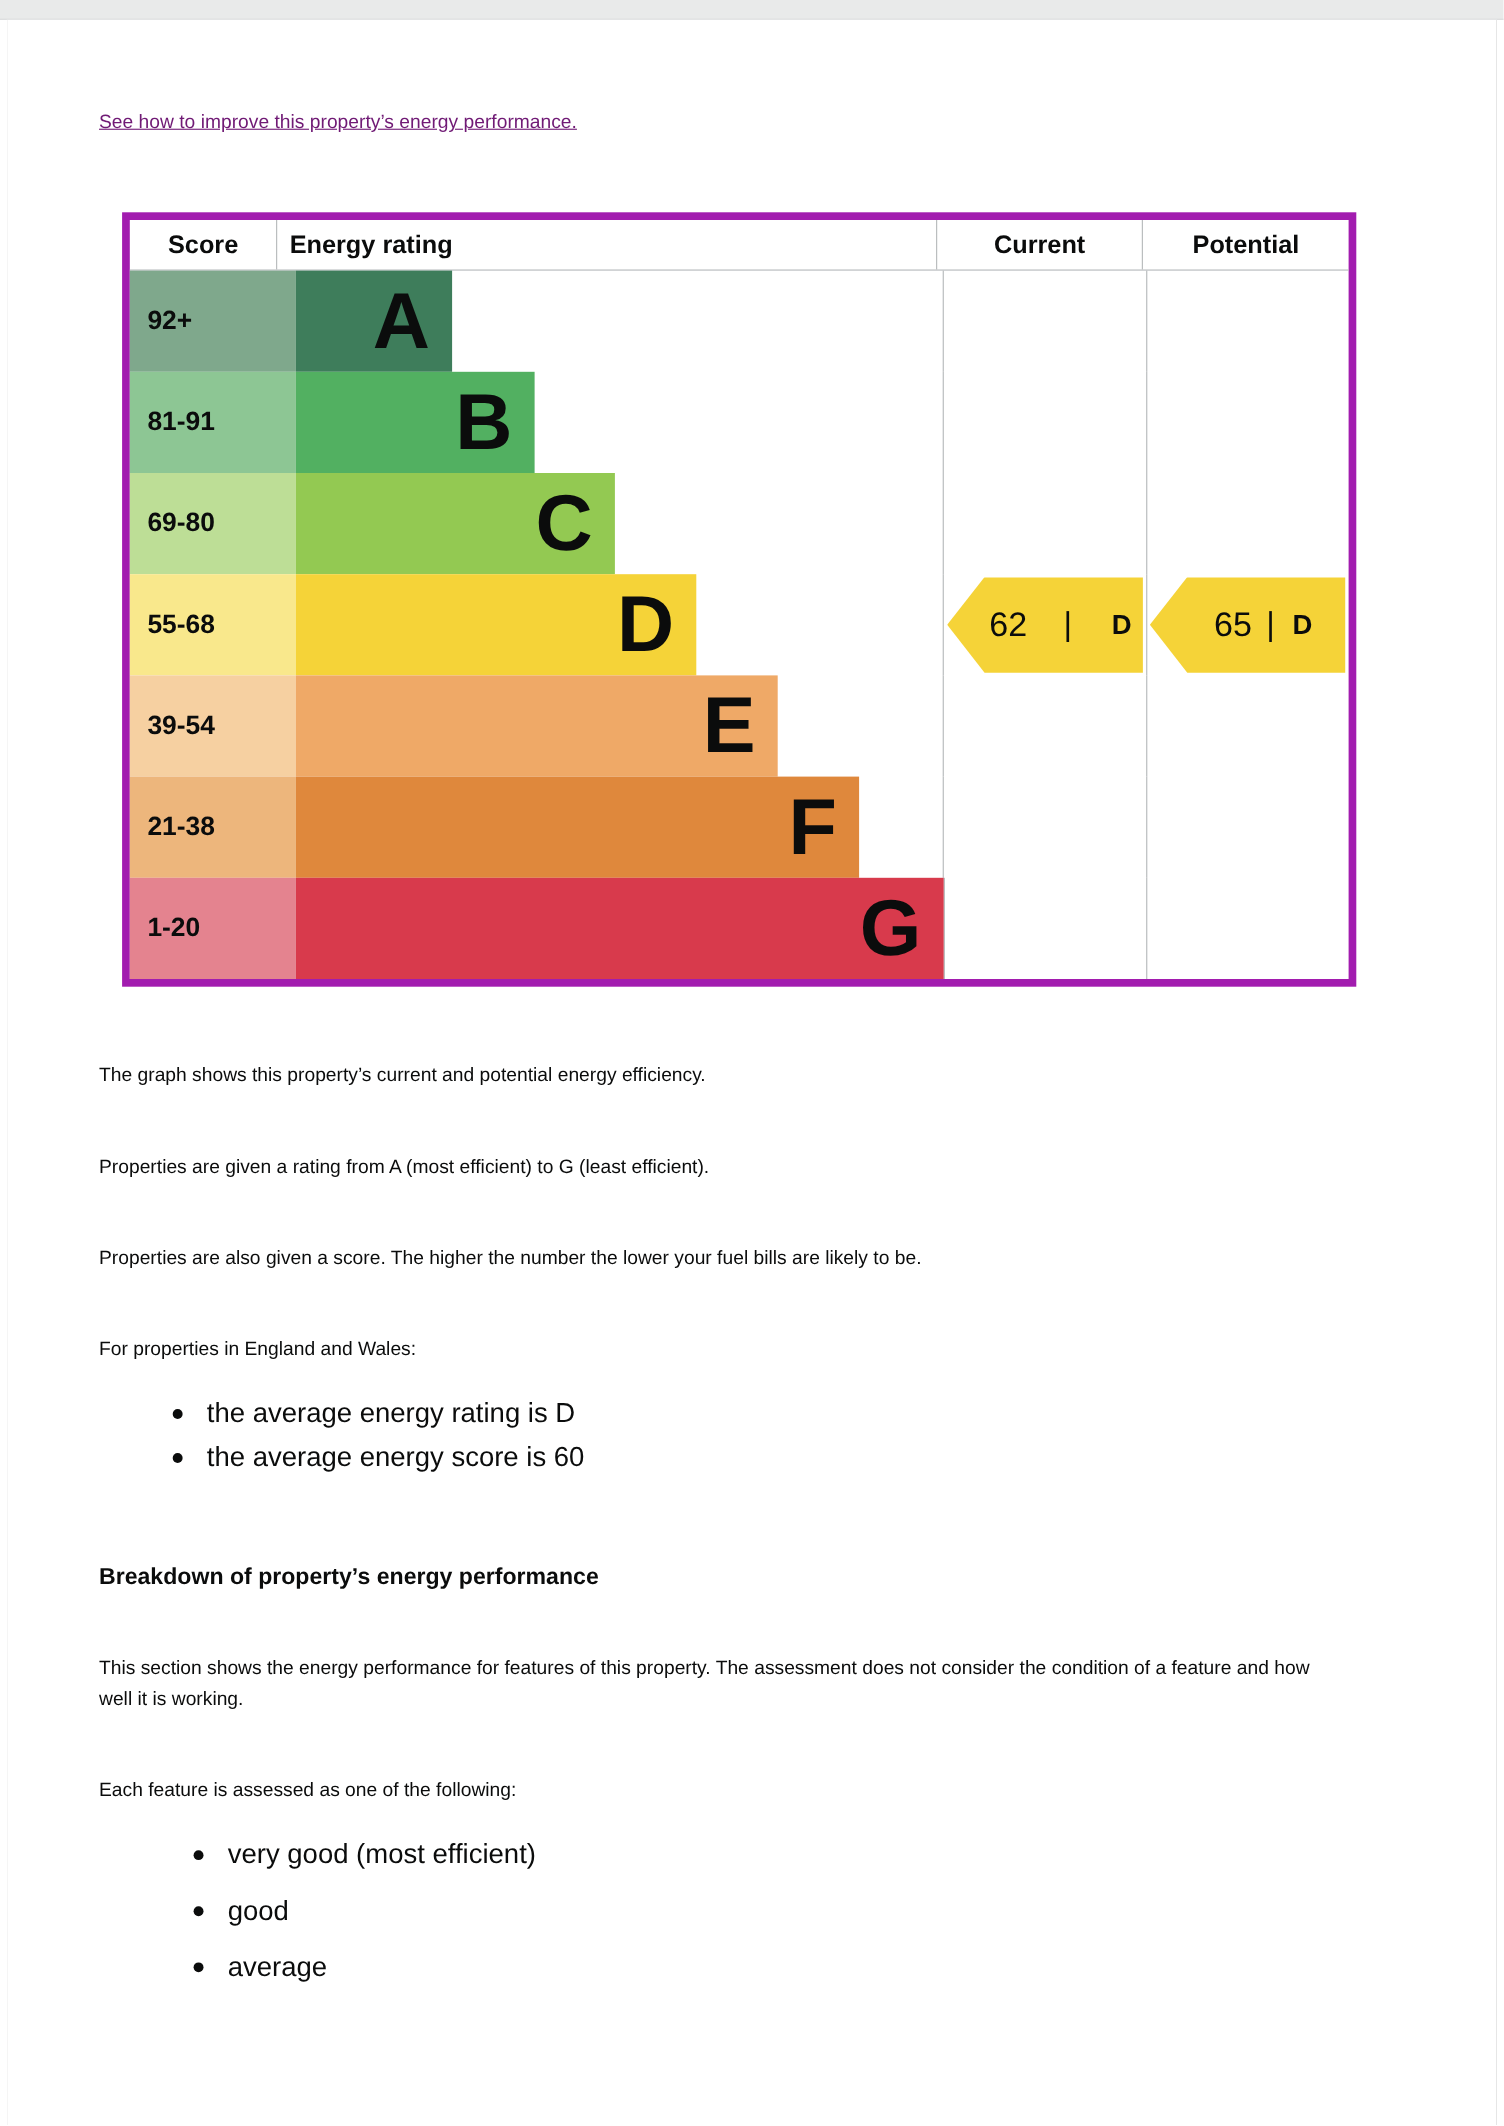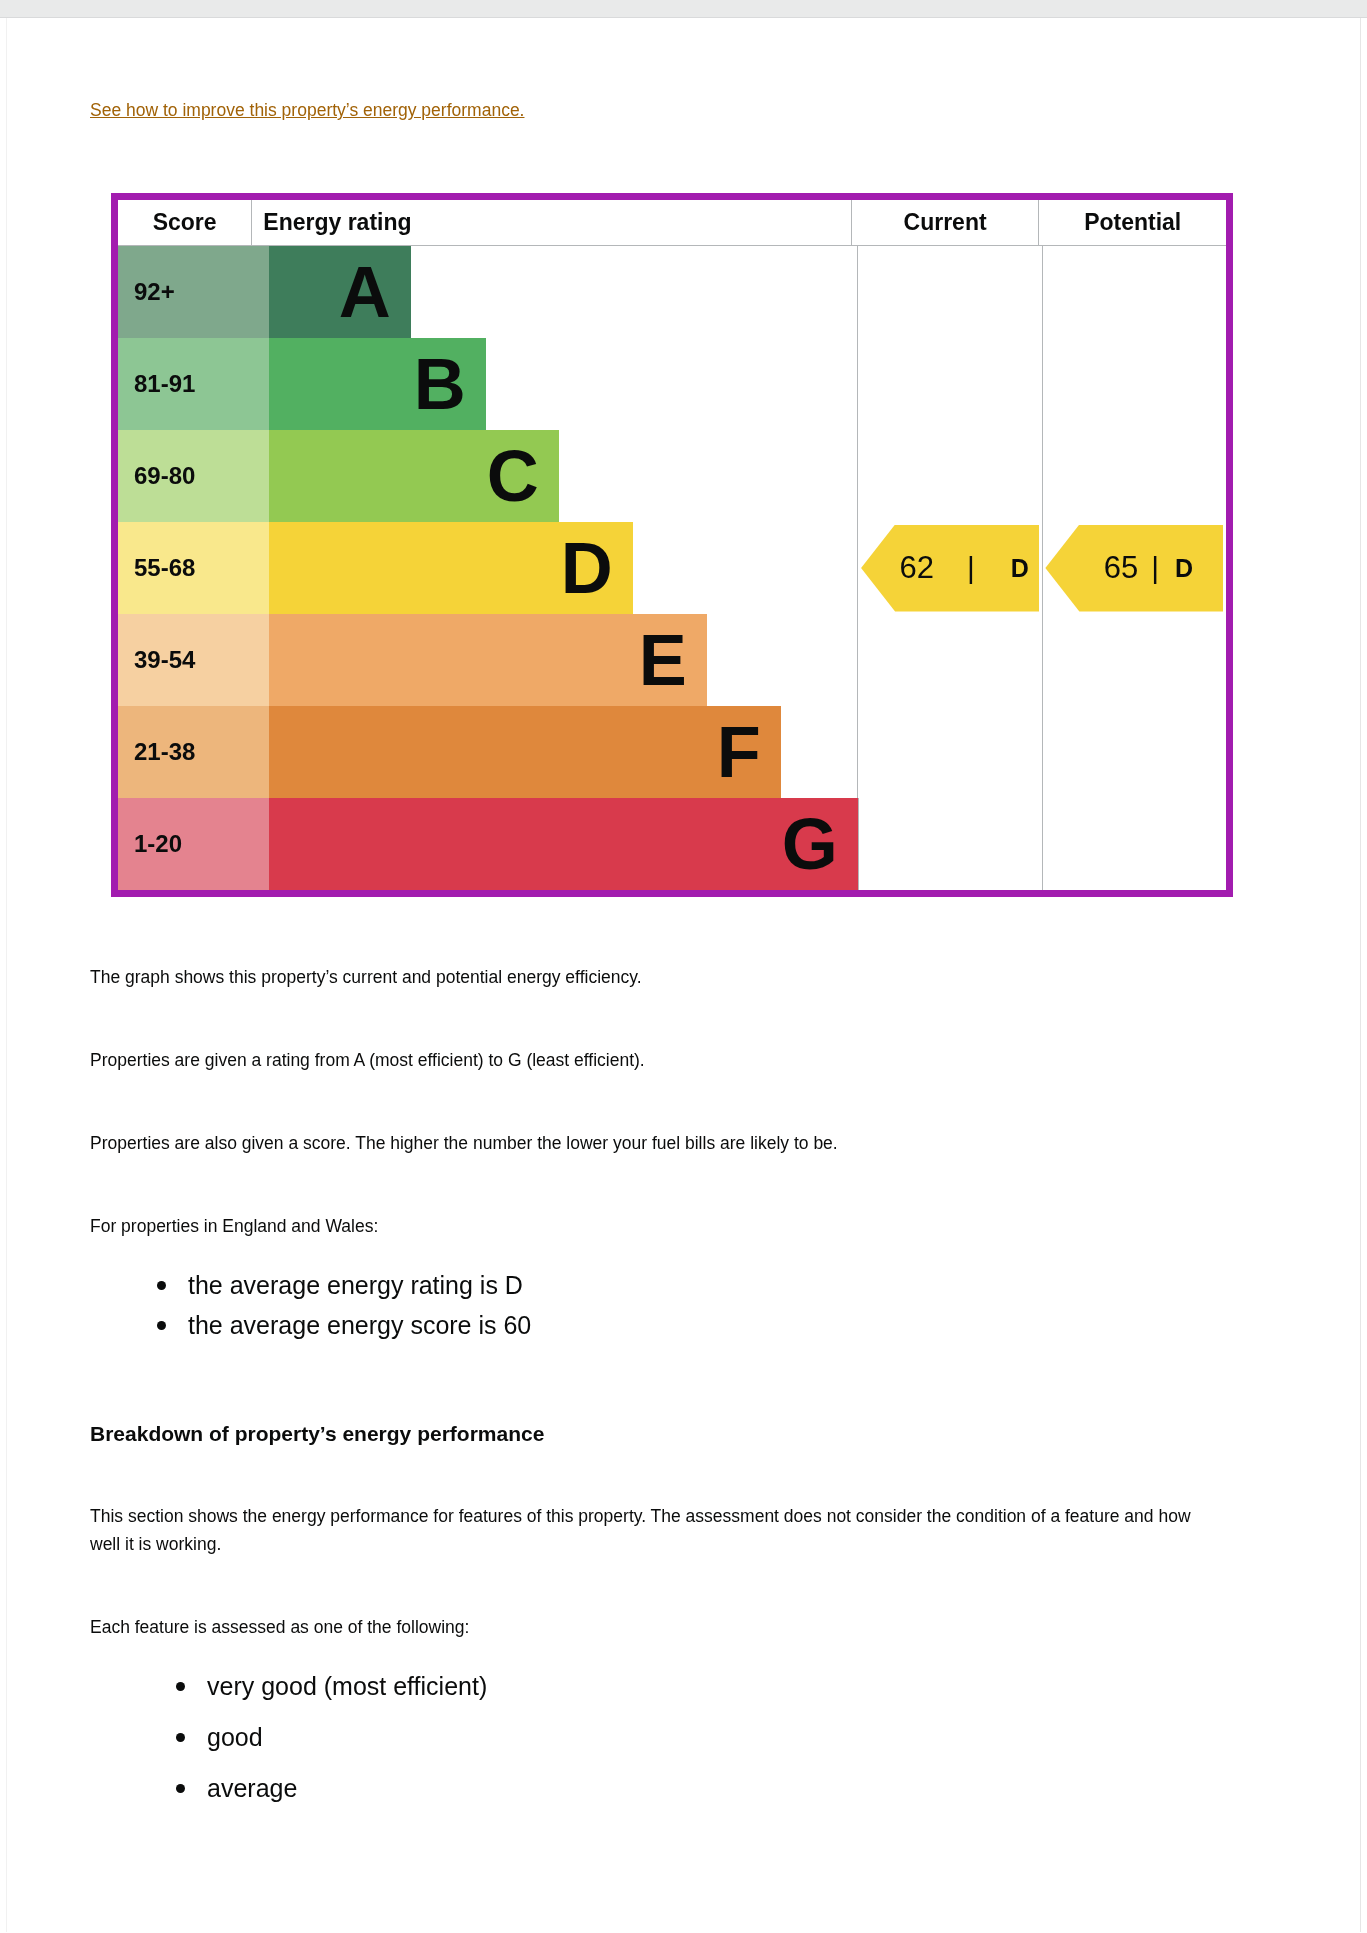--- a/index.html
+++ b/index.html
@@ -14,21 +14,21 @@
   }
   .top-strip { height:18px; background:#e9eaea; border-bottom:1px solid #d9dadb; }
   .page {
     margin:0 6px; background:#ffffff; height:1914px;
     padding:0 84px 0 84px;
     box-shadow: inset -1px 0 0 #e6e6e6, inset 1px 0 0 #f1f1f1;
   }
   a.improve-link {
     display:inline-block; margin-top:79px;
     font-size:17.5px; line-height:26px;
-    color:#a16207; text-decoration:underline; cursor:pointer;
+    color:#701a75; text-decoration:underline; cursor:pointer;
   }
   
   .epc-table {
     margin-top:70px; margin-left:21px;
     width:1122px; border:7px solid #a21caf;
     background:#fff;
   }
   .epc-header { display:flex; height:46px; border-bottom:1px solid #b4b7b9; }
   .epc-header .h {
     display:flex; align-items:center;

